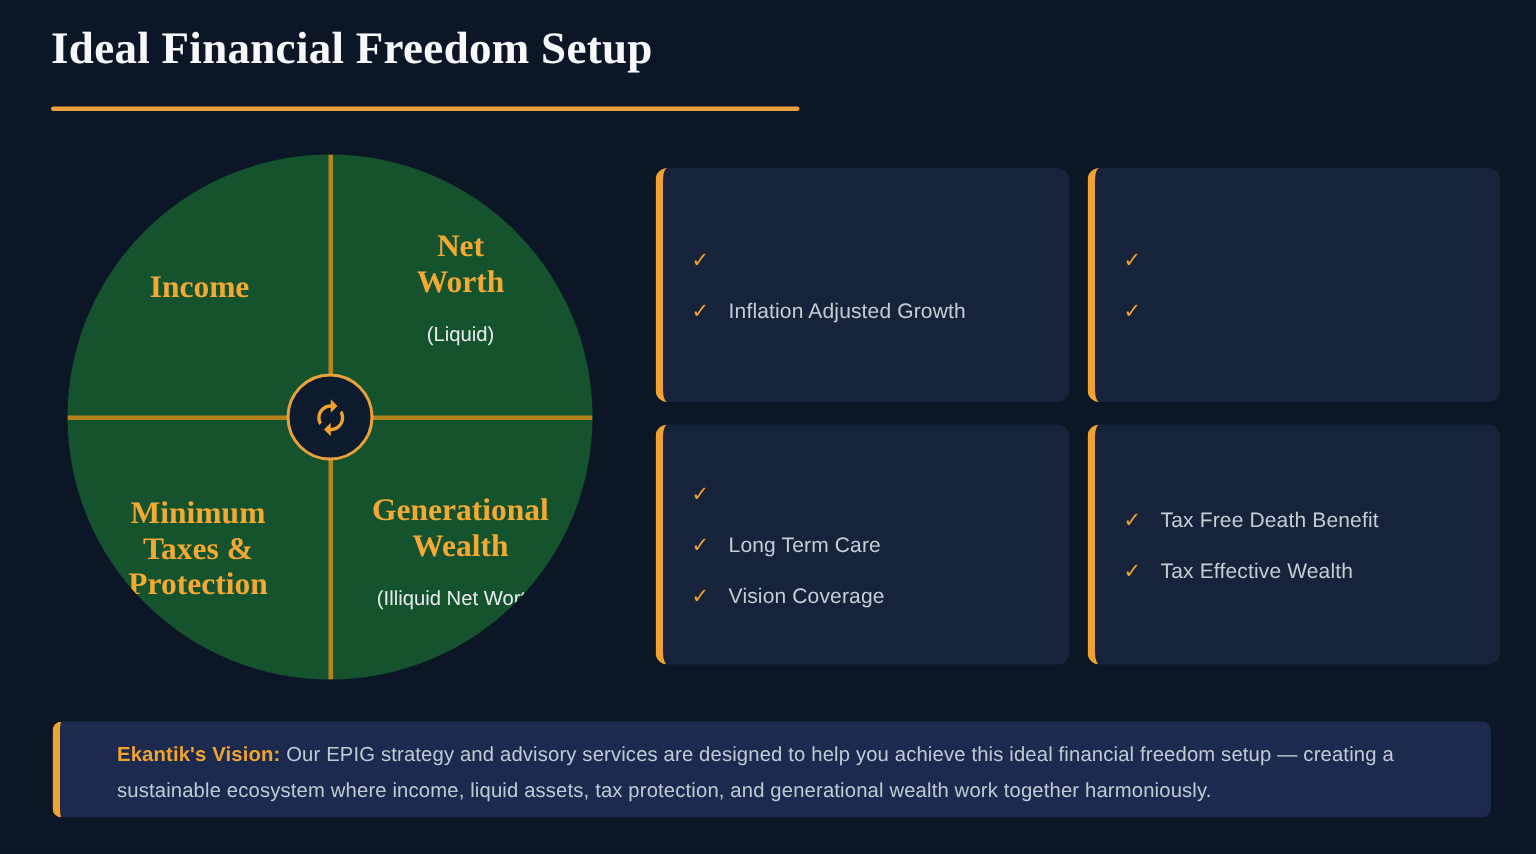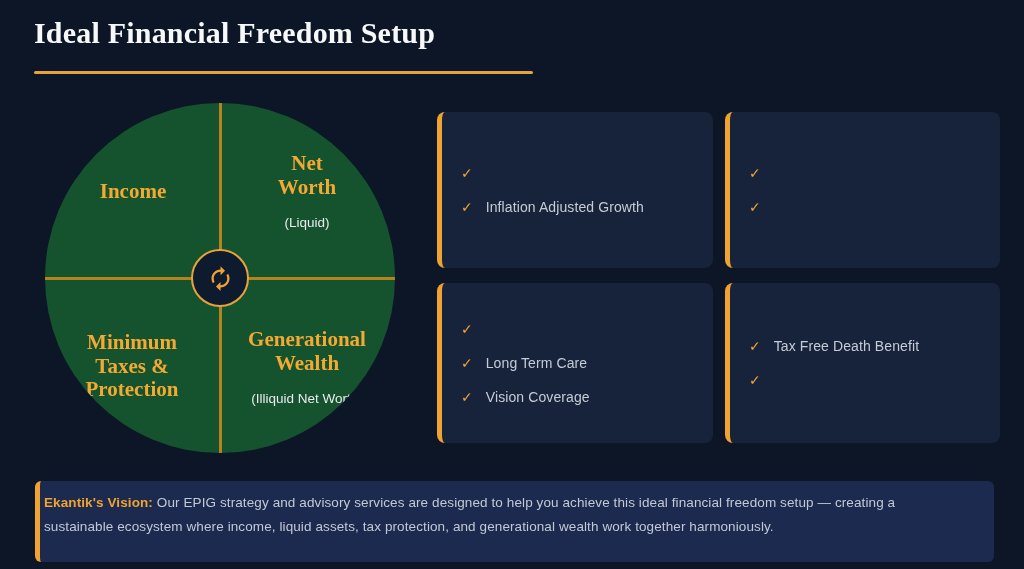--- a/index.html
+++ b/index.html
@@ -67,23 +67,23 @@
   }
   .item { display:flex; align-items:flex-start; gap:13px; margin:7px 0; }
   .check {
     color:#F0A331; font-weight:700; font-size:14px; line-height:1.45;
     flex:0 0 auto;
   }
   .item .txt { font-size:14px; color:#C6CCD6; line-height:1.45; letter-spacing:0.1px; }
 
   
   .banner {
-    position:absolute; left:35px; top:481px; width:959px; height:81px;
+    position:absolute; left:35px; top:481px; width:959px; height:64px;
     background:#1B2A4E; border-left:5px solid #F0A331; border-radius:6px;
-    padding:10px 26px 0 4px;
+    padding:10px 26px 0 38px;
     font-size:13.5px; line-height:24px; color:#C3C9D4; letter-spacing:0.1px;
   }
   .banner .vision-label { font-weight:700; color:#F0A331; }
 </style>
 </head>
 <body>
 
 <div class="stage">
 
   <h1 class="page-title">Ideal Financial Freedom Setup</h1>
@@ -155,20 +155,21 @@
       </div>
     </div>
 
     <div class="card">
       <div class="item">
         <span class="check">✓</span>
         <span class="txt">Tax Free Death Benefit</span>
       </div>
       <div class="item">
         <span class="check">✓</span>
+        <span class="txt">Tax Effective Wealth</span>
       </div>
     </div>
 
   </div>
 
   <div class="banner">
     <span class="vision-label">Ekantik's Vision:</span><span> Our EPIG strategy and advisory services are designed to help you achieve this ideal financial freedom setup — creating a sustainable ecosystem where income, liquid assets, tax protection, and generational wealth work together harmoniously.</span>
   </div>
 
 </div>

